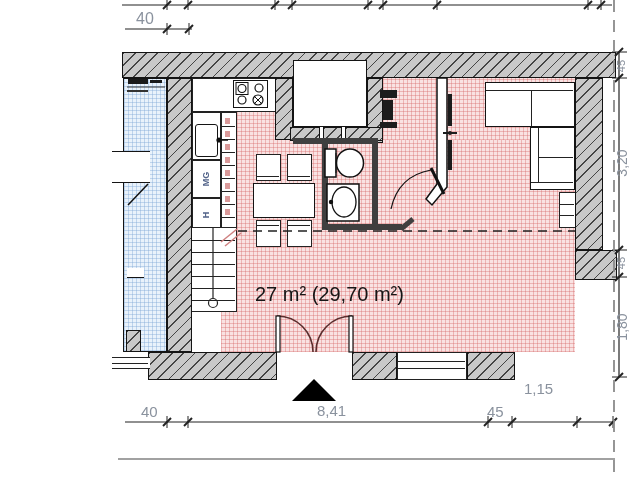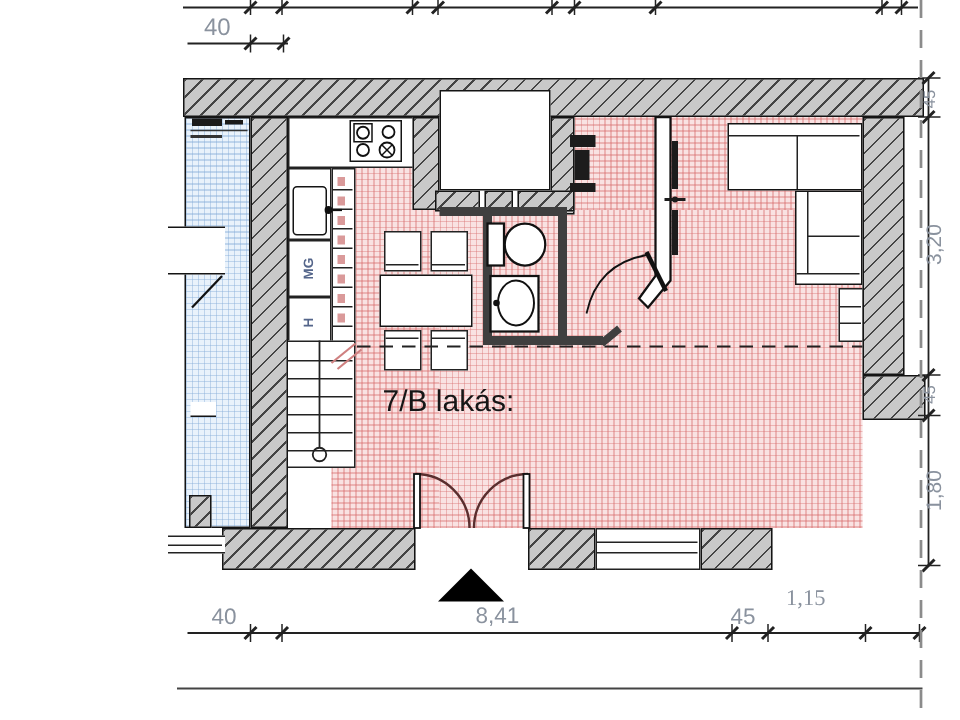--- a/index.html
+++ b/index.html
@@ -130,29 +130,29 @@
     <div class="line-h" style="left:0;top:15px;width:67px;"></div>
   </div>
 
   <div class="abs" style="left:293px;top:60px;width:74px;height:67px;background:#fff;border:1.5px solid #141414;z-index:25;"></div>
 
   <div class="bathwall" style="left:293px;top:138px;width:85px;height:6px;"></div>
   <div class="bathwall" style="left:322px;top:144px;width:6px;height:86px;"></div>
   <div class="bathwall" style="left:372px;top:144px;width:6px;height:80px;"></div>
   <div class="bathwall" style="left:322px;top:224px;width:80px;height:6px;"></div>
 
-  <div class="plan-label" style="left:255px;top:255px;">7/B lakás:</div>
+  <div class="plan-label" style="left:255px;top:281px;">27 m² (29,70 m²)</div>
   <div class="appl-label" style="left:206px;top:179px;">MG</div>
   <div class="appl-label" style="left:206px;top:215px;">H</div>
 
   <div class="dim" style="left:136px;top:11px;font-size:16px;">40</div>
   <div class="dim" style="left:141px;top:404px;">40</div>
   <div class="dim" style="left:317px;top:403px;">8,41</div>
   <div class="dim" style="left:487px;top:404px;">45</div>
-  <div class="dim" style="left:524px;top:392px;font-family:Liberation Serif, serif;">1,15</div>
+  <div class="dim" style="left:524px;top:381px;">1,15</div>
   <div class="dim-rot" style="left:621px;top:66px;font-size:11px;">45</div>
   <div class="dim-rot" style="left:622px;top:163px;font-size:14px;">3,20</div>
   <div class="dim-rot" style="left:621px;top:263px;font-size:11px;">45</div>
   <div class="dim-rot" style="left:622px;top:327px;font-size:14px;">1,80</div>
 
   <svg class="overlay" width="640" height="480" viewBox="0 0 640 480">
 
     <g stroke="#222">
       <line x1="122" y1="5" x2="612" y2="5" stroke-width="1.2"></line>
       <g stroke-width="2">

